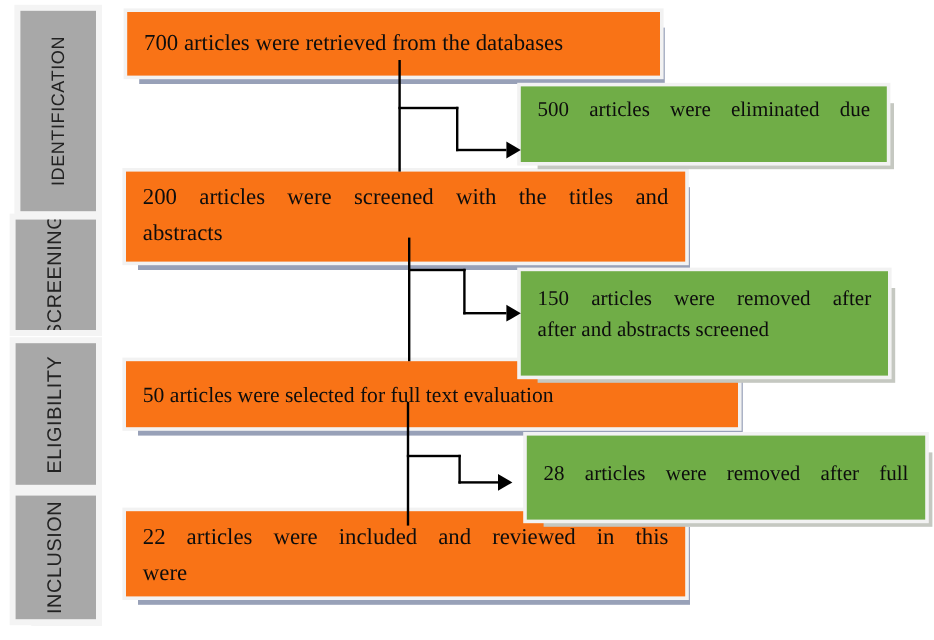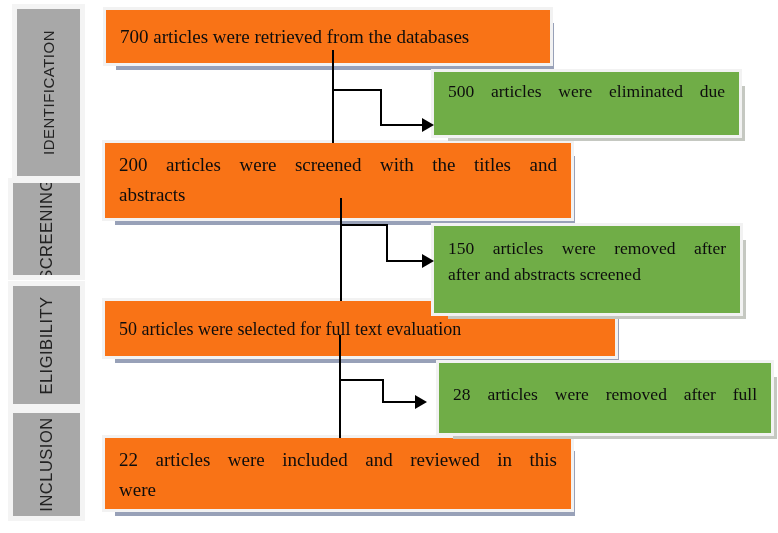--- a/index.html
+++ b/index.html
@@ -37,21 +37,21 @@
     background:#f97316;
     box-shadow:0 0 0 3px #f2f2f2, 7px 10px 0 -3px #98a1b8;
   }
   .green{
     background:#70ad47;
     box-shadow:0 0 0 3px #f2f2f2, 10px 10px 0 -4px #c5c8c1;
   }
   #box-retrieved {left:106px;top:10px; width:444px;height:53px;font-size:19px;  padding:12px 14px;line-height:30px;}
   #box-screened  {left:105px;top:143px;width:466px;height:75px;font-size:19px;  padding:7px 14px; line-height:30px;}
   #box-fulltext  {left:105px;top:301px;width:510px;height:55px;font-size:18px;  padding:13px 14px;line-height:30px;}
-  #box-included  {left:105px;top:438px;width:466px;height:71px;font-size:19px;  padding:7px 14px; line-height:30px;}
+  #box-included  {left:105px;top:426px;width:466px;height:71px;font-size:19px;  padding:7px 14px; line-height:30px;}
   #box-eliminated{left:434px;top:72px; width:305px;height:63px;font-size:17.5px;padding:6px 14px; line-height:26px;}
   #box-removed-titles  {left:434px;top:226px;width:306px;height:87px;font-size:17.5px;padding:9px 14px;line-height:26px;}
   #box-removed-fulltext{left:427px;top:363px;width:332px;height:70px;font-size:17.5px;padding:18px 14px;line-height:26px;margin-left:12px;}
 
   
   .cline{position:absolute;background:#000000;}
   .arrowhead{
     position:absolute;width:0;height:0;
     border-left:12px solid #000000;
     border-top:7px solid transparent;

